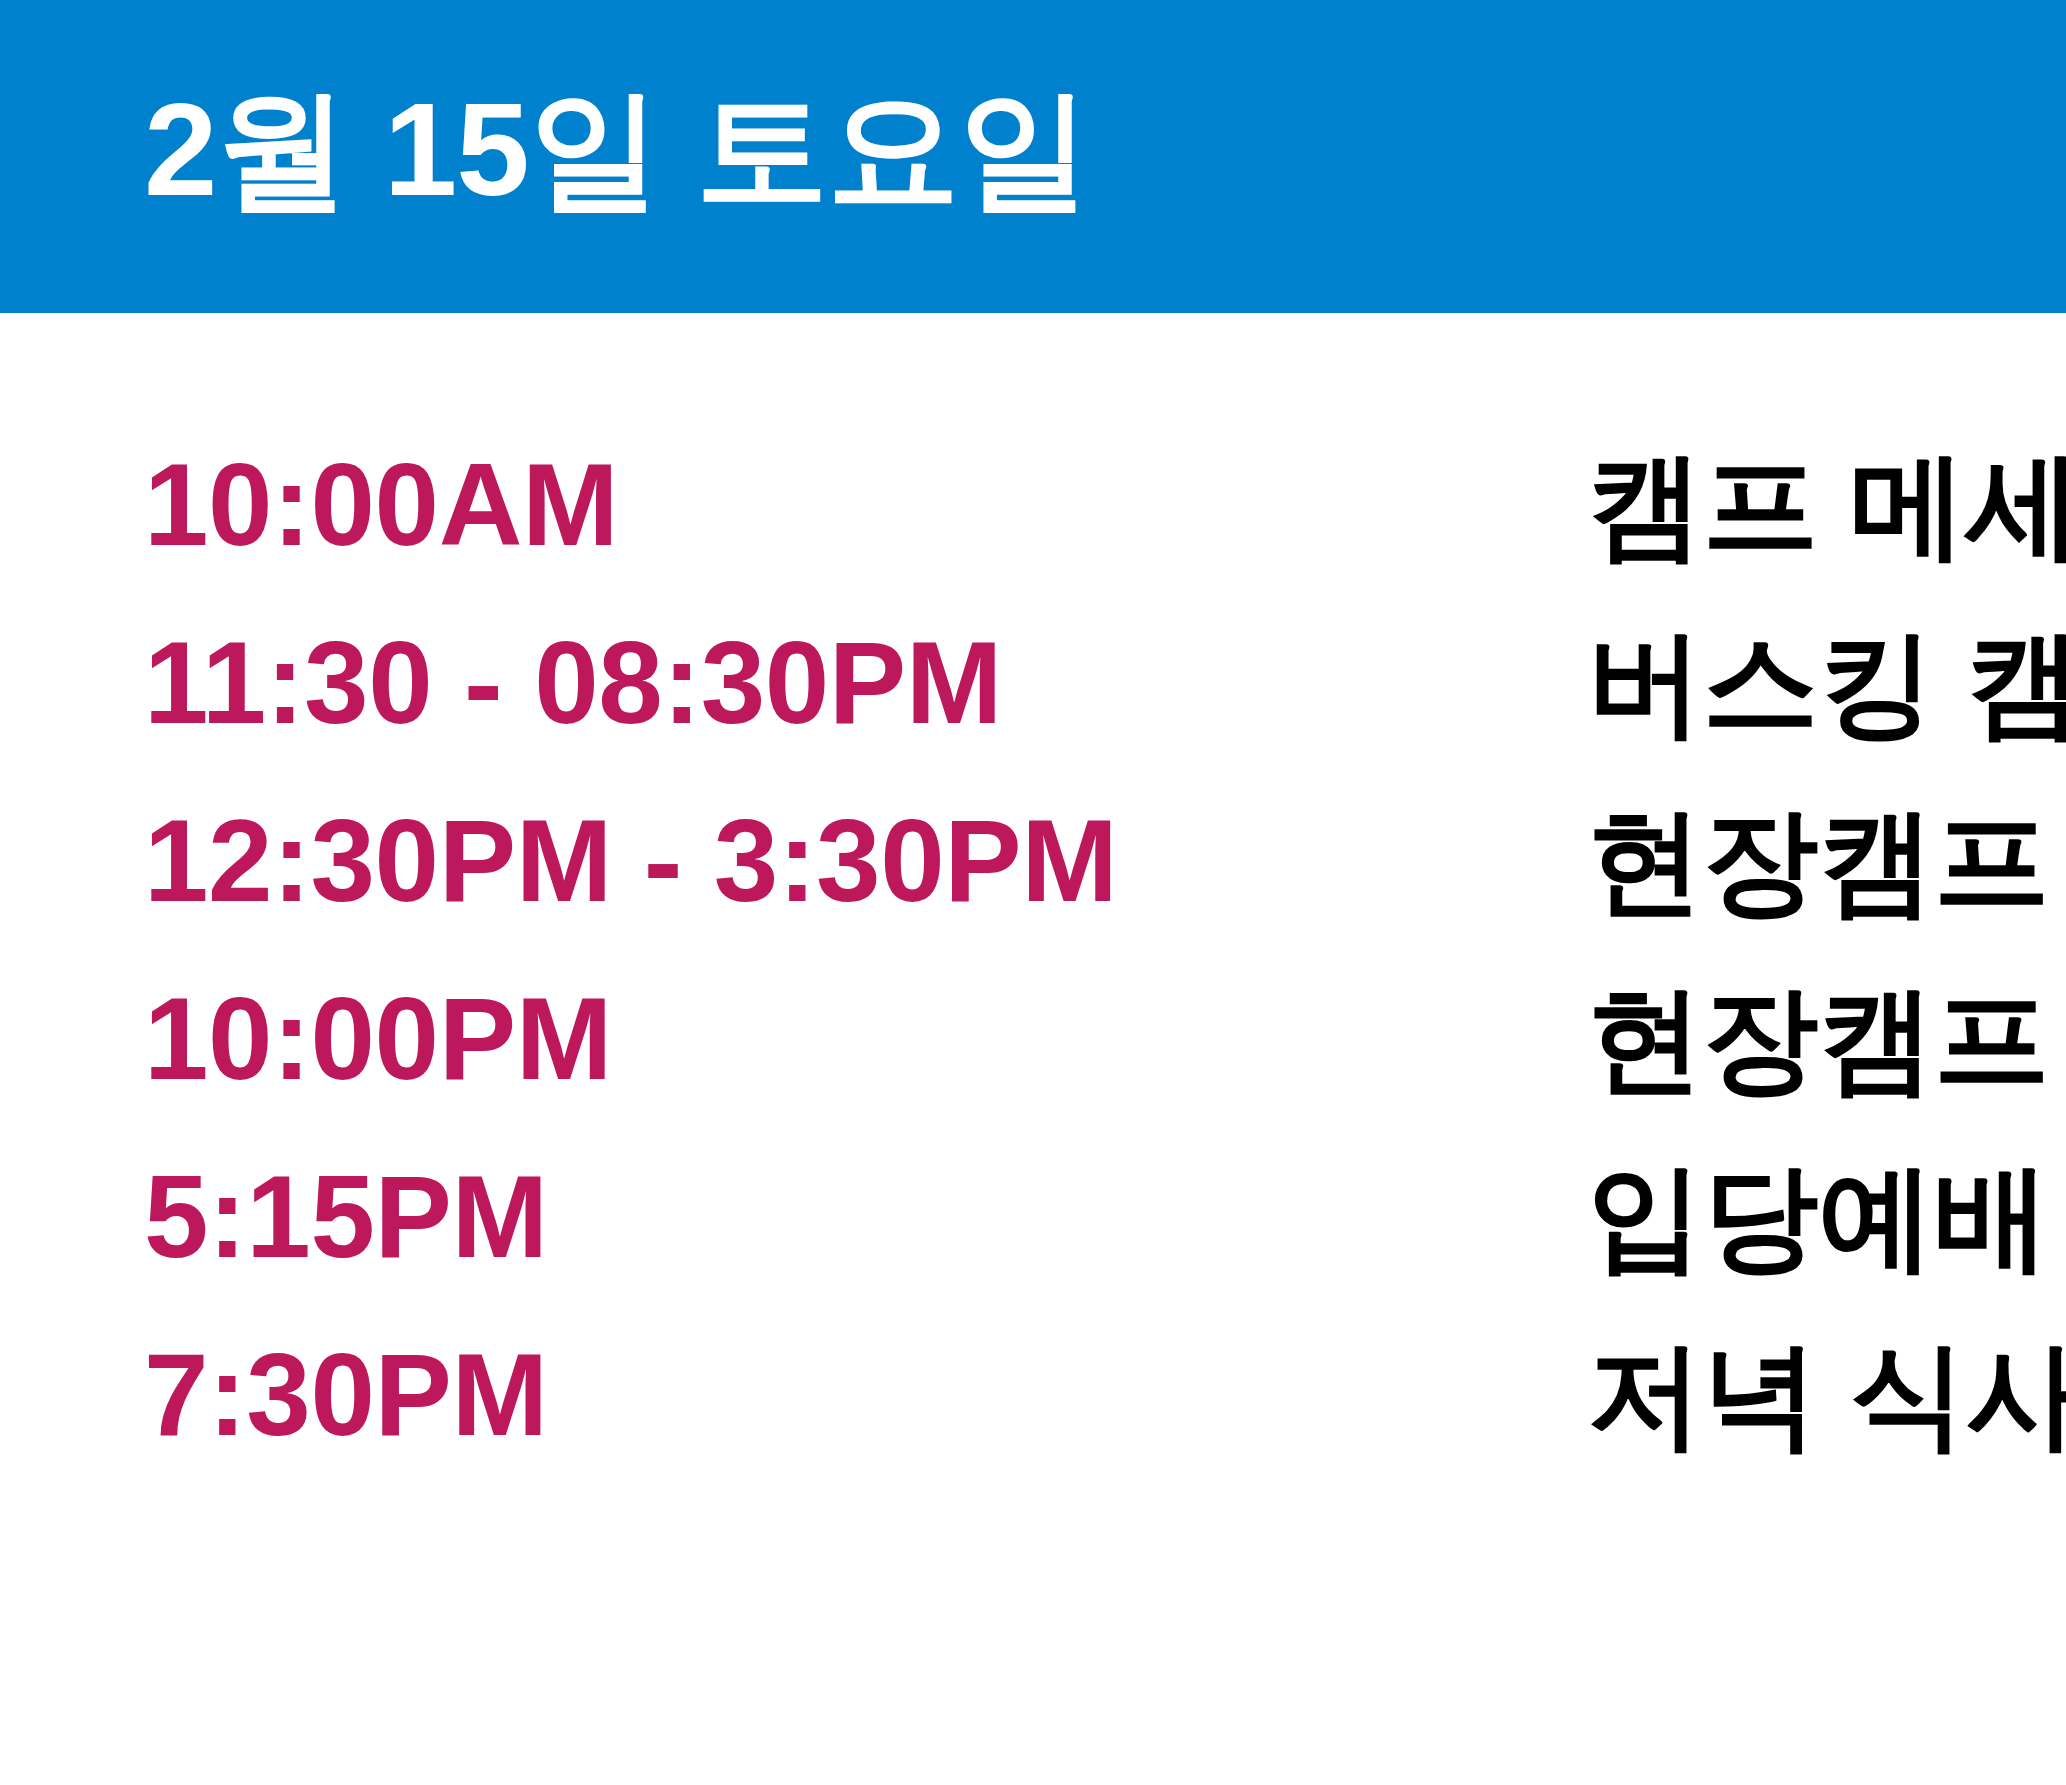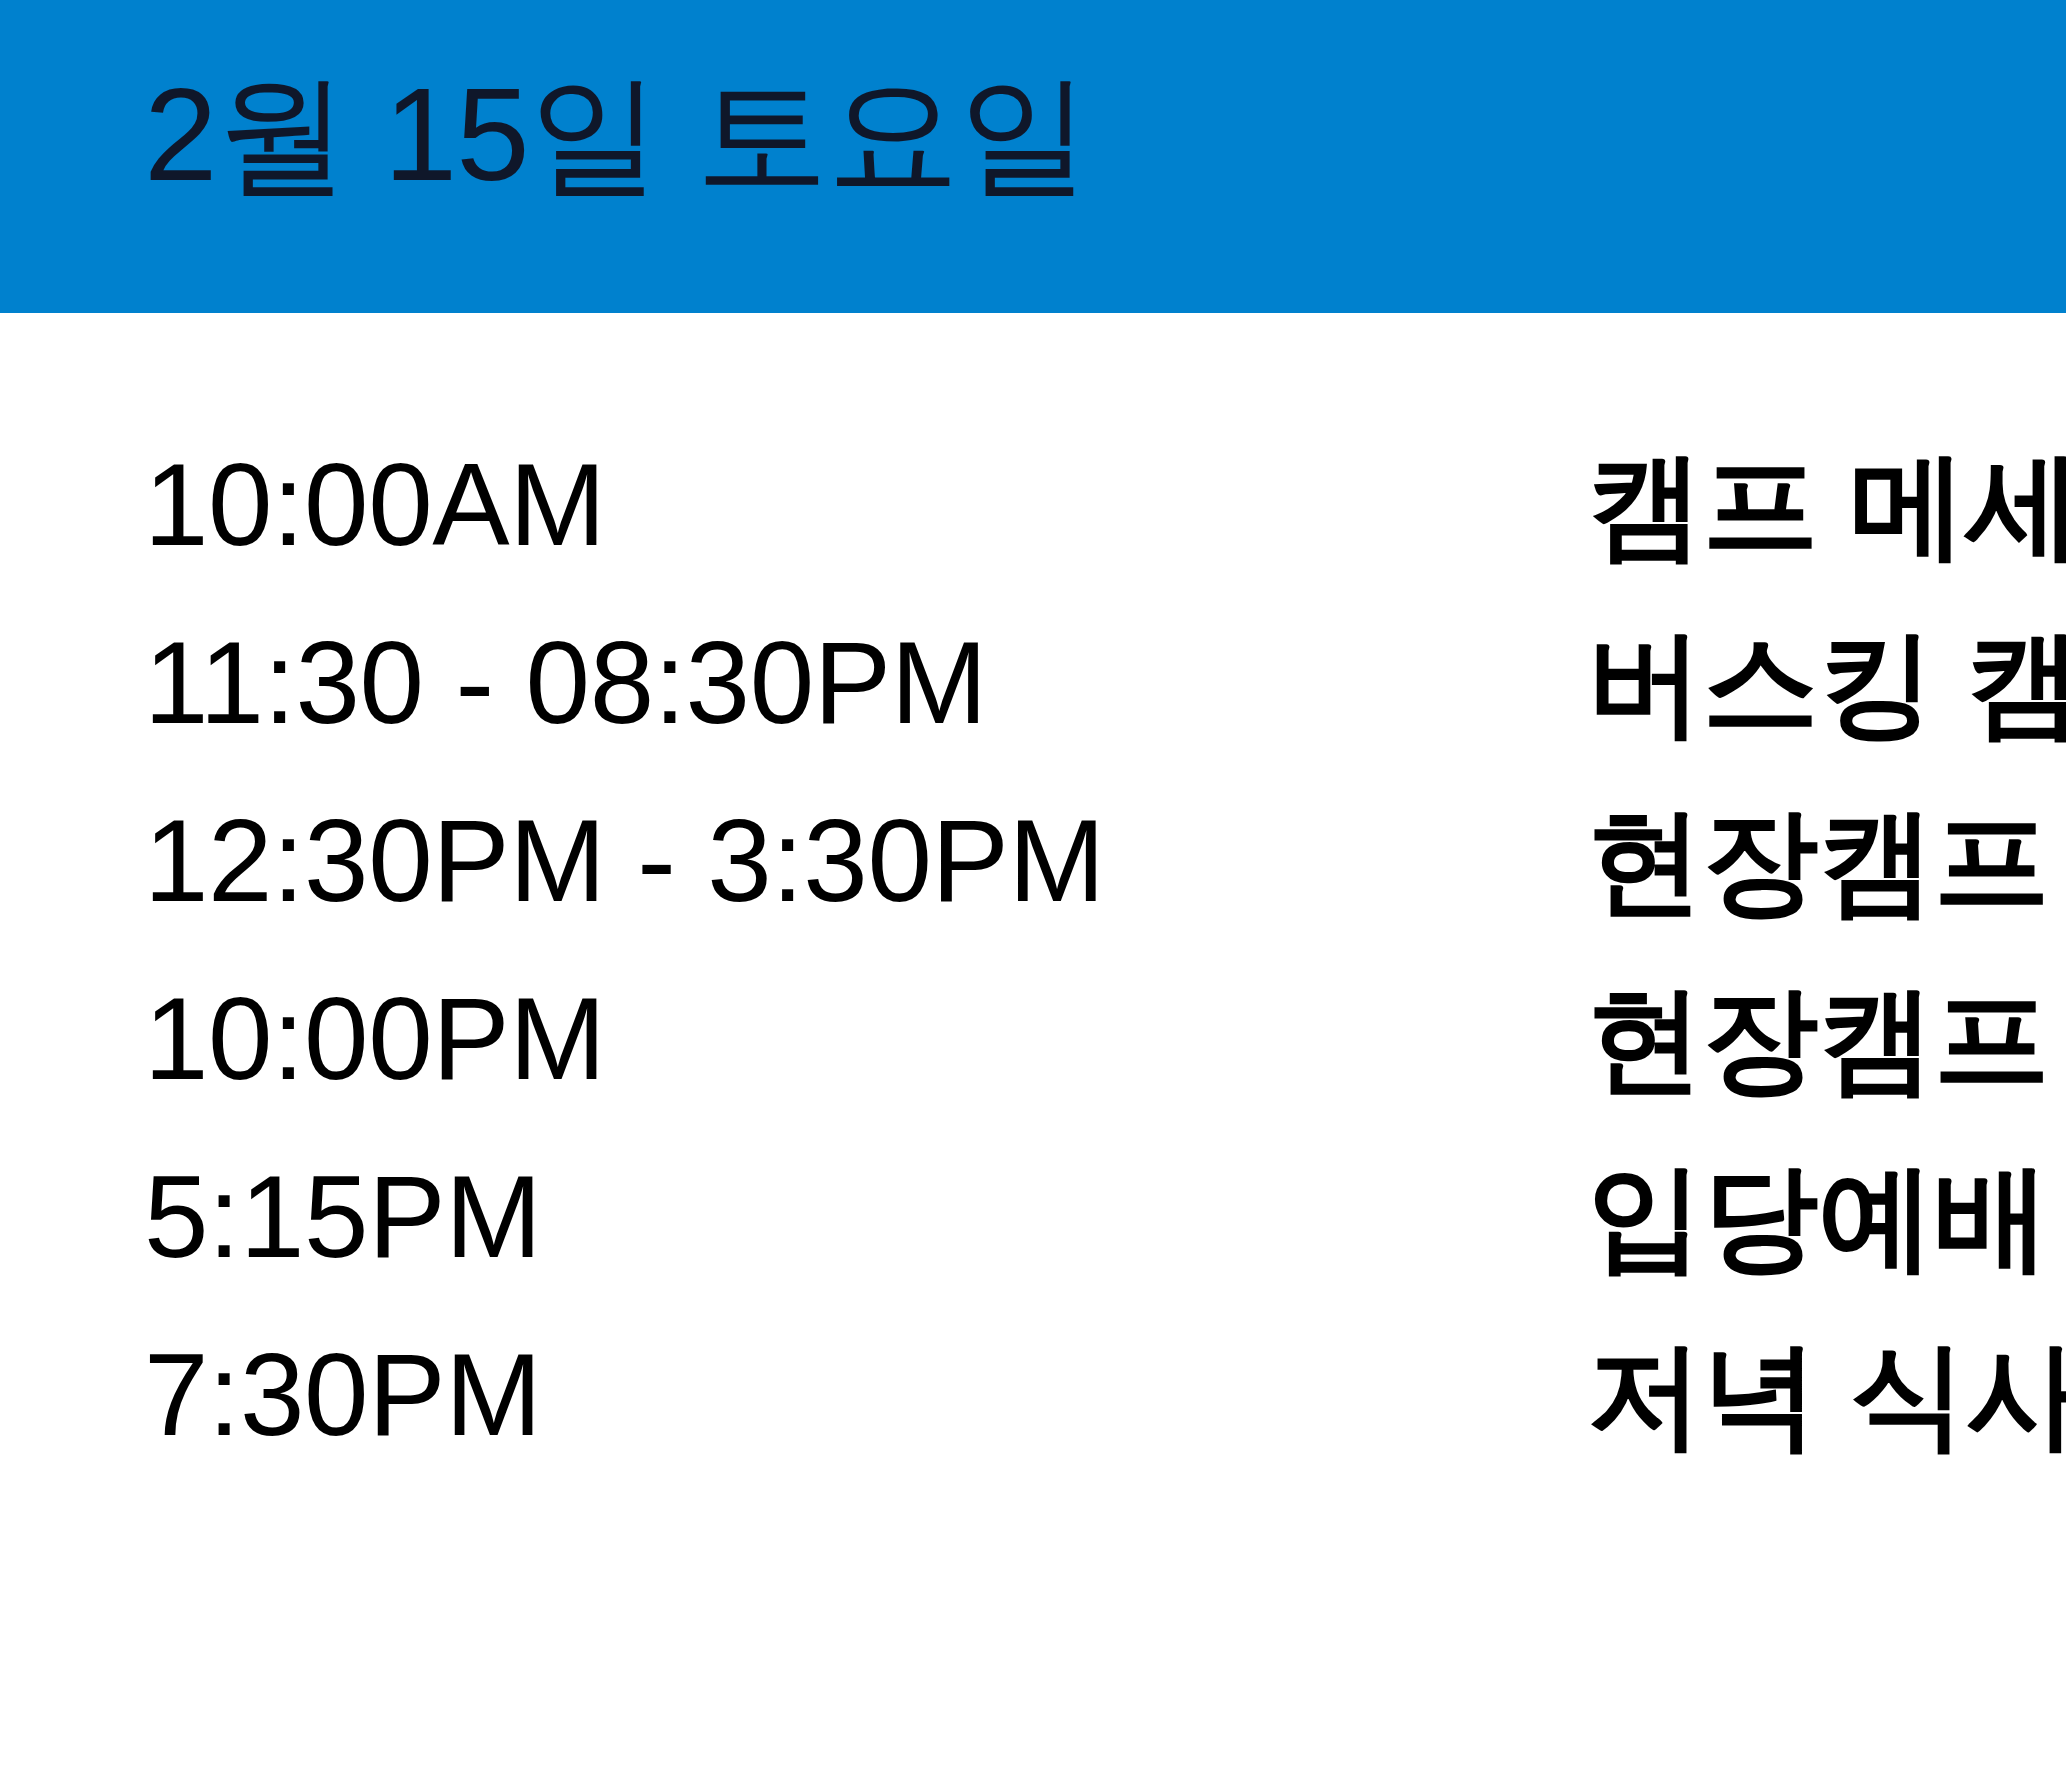--- a/index.html
+++ b/index.html
@@ -28,25 +28,25 @@
     left: 0;
     top: 0;
     width: 3174px;
     height: 313px;
     background: #0081ce;
   }
 
   .header-title {
     position: absolute;
     left: 144px;
-    top: 69px;
+    top: 84px;
     font-size: 132px;
     line-height: 1.0;
-    font-weight: 400;
-    color: #0f172a;
+    font-weight: 700;
+    color: #ffffff;
     letter-spacing: -0.8px;
     white-space: nowrap;
   }
 
   
   .schedule {
     position: absolute;
     left: 0;
     top: 313px;
     width: 3174px;
@@ -65,22 +65,22 @@
   .schedule-row {
     height: 178px;
   }
 
   .col-time {
     width: 1178px;
     padding: 0 0 0 144px;
     vertical-align: middle;
     font-size: 116px;
     line-height: 1.0;
-    font-weight: 400;
-    color: #000000;
+    font-weight: 700;
+    color: #be185d;
     white-space: nowrap;
     letter-spacing: -0.4px;
   }
 
   .col-event {
     width: 1852px;
     padding: 0 0 0 0;
     vertical-align: middle;
     font-size: 116px;
     line-height: 1.0;

